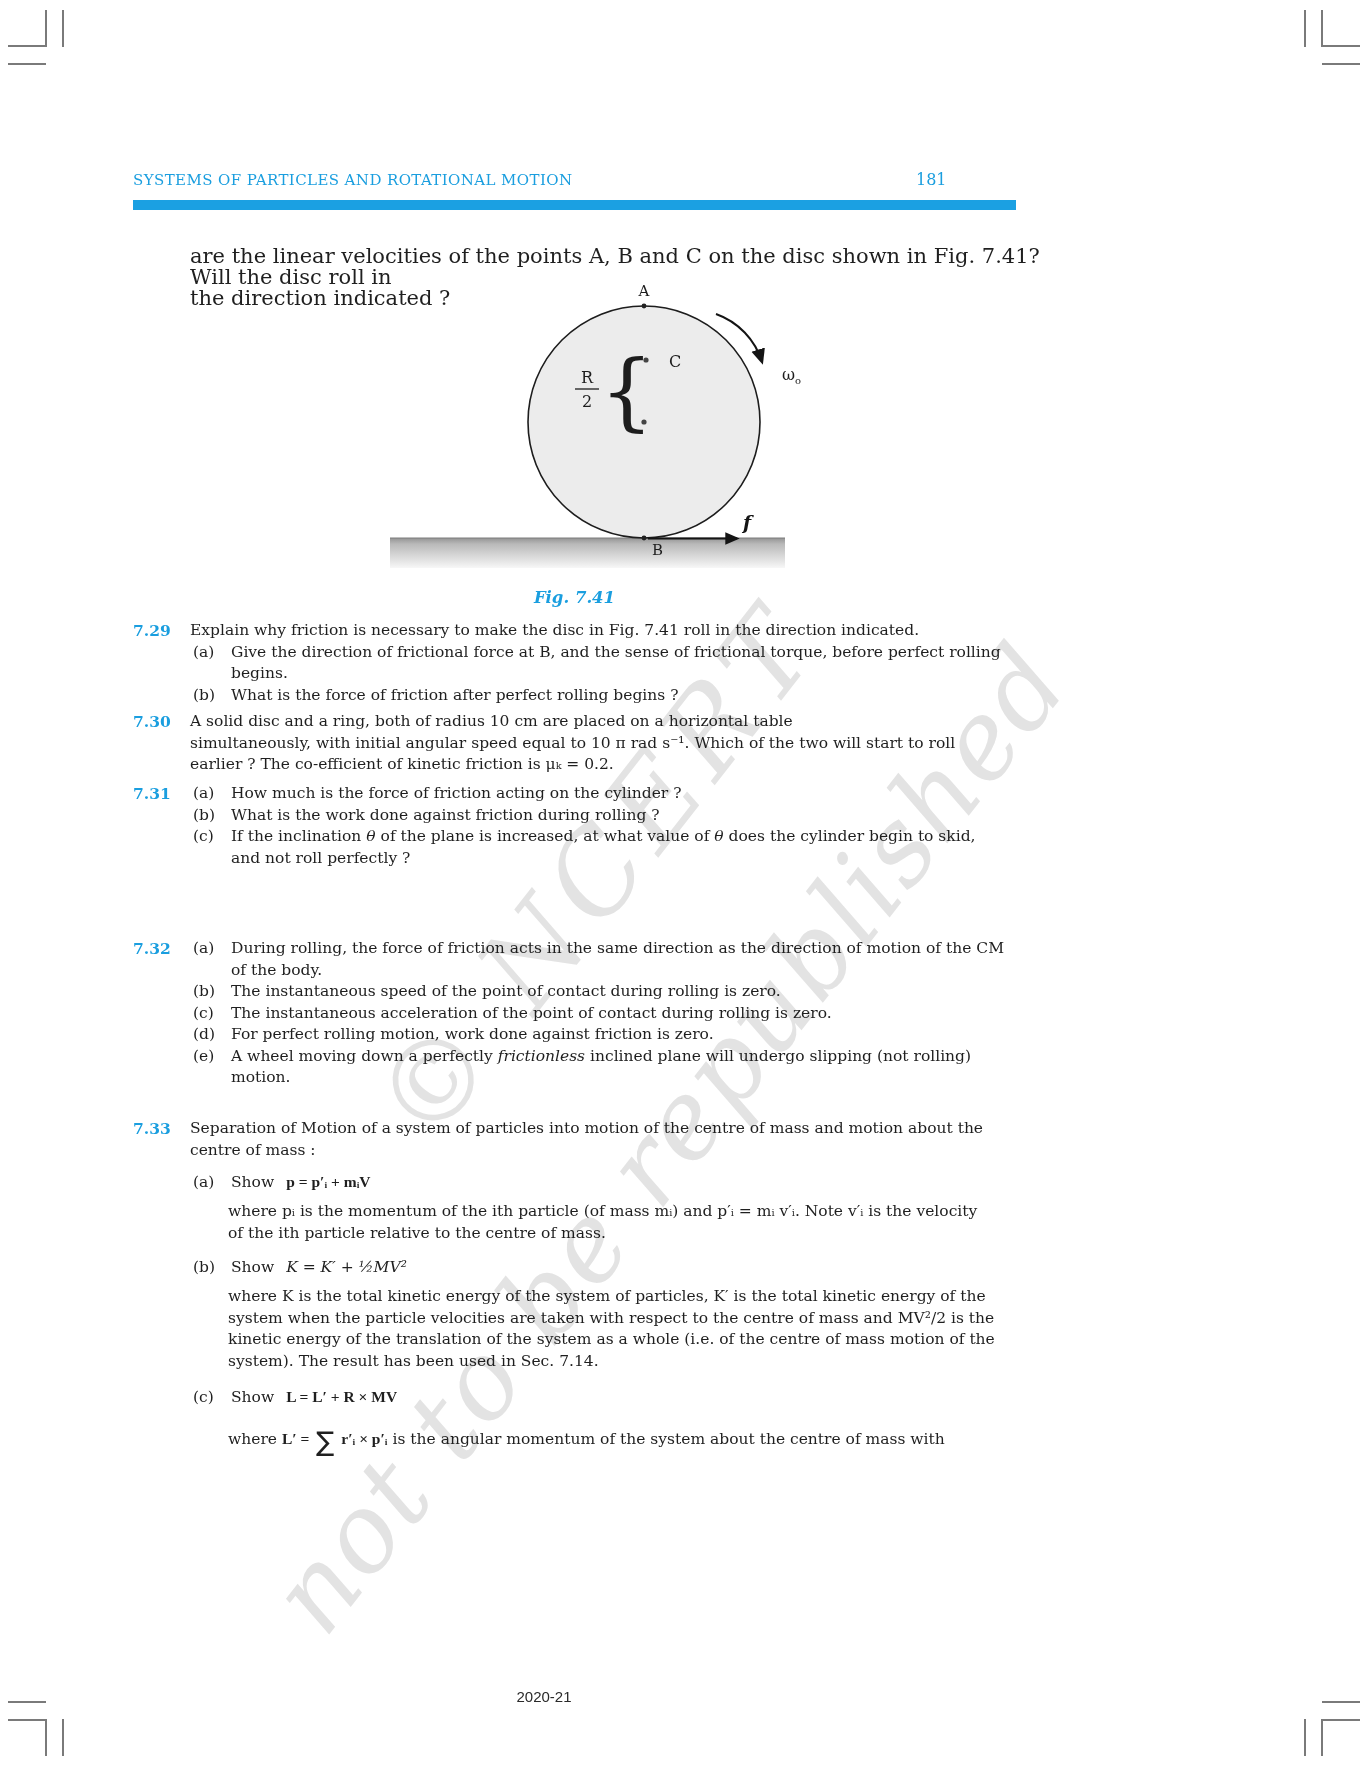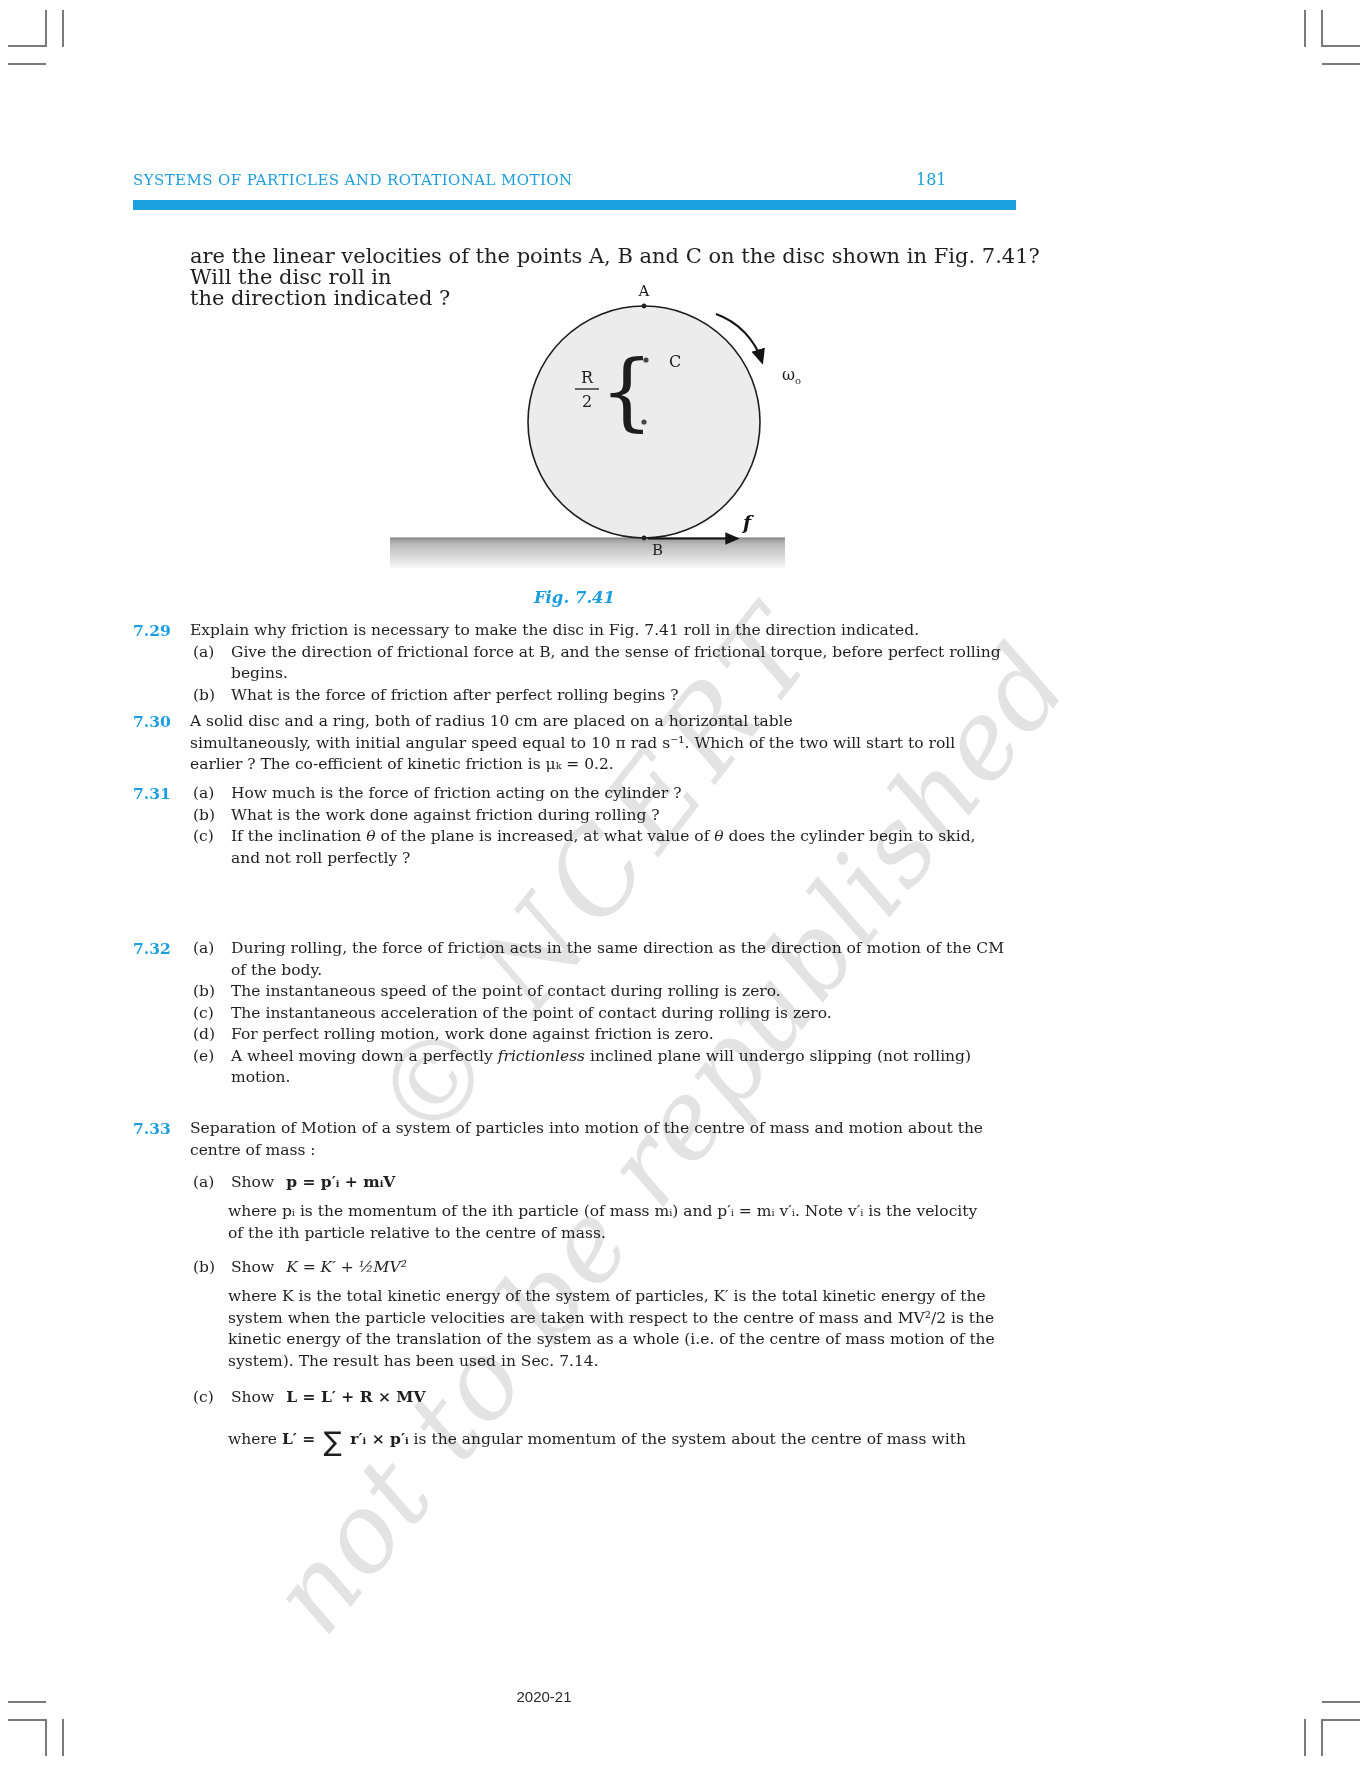--- a/index.html
+++ b/index.html
@@ -24,21 +24,21 @@
                font-style:italic;font-weight:bold;font-size:16.5px;z-index:1;}
   
   .q{position:absolute;left:133px;width:920px;z-index:1;font-size:15.5px;line-height:21.5px;}
   .qnum{position:absolute;left:0;top:0;color:#1a9edf;font-weight:bold;font-size:15.5px;}
   .qbody{margin-left:57px;}
   .qtext{white-space:pre-line;}
   .part{display:flex;align-items:flex-start;}
   .plabel{flex:0 0 38px;padding-left:3px;}
   .ptext{flex:1;white-space:pre-line;}
   .indent{margin-left:38px;white-space:pre-line;}
-  .vec{font-weight:bold;}
+  .vec{font-weight:bold;font-family:Liberation Serif, serif;}
   .itf{font-style:italic;}
   .showrow{line-height:26px;}
   .show-word{margin-right:12px;}
   .bigsum{font-size:27px;line-height:1;vertical-align:-7px;font-family:"DejaVu Sans","DejaVu Serif",sans-serif;padding:0 3px;}
   .sumline{line-height:34px;}
   
   .footer{left:0;top:1688px;width:1088px;text-align:center;font-size:15px;
           font-family:"Liberation Sans","DejaVu Sans",sans-serif;color:#2a2a2a;z-index:1;}
 </style>
 </head>

